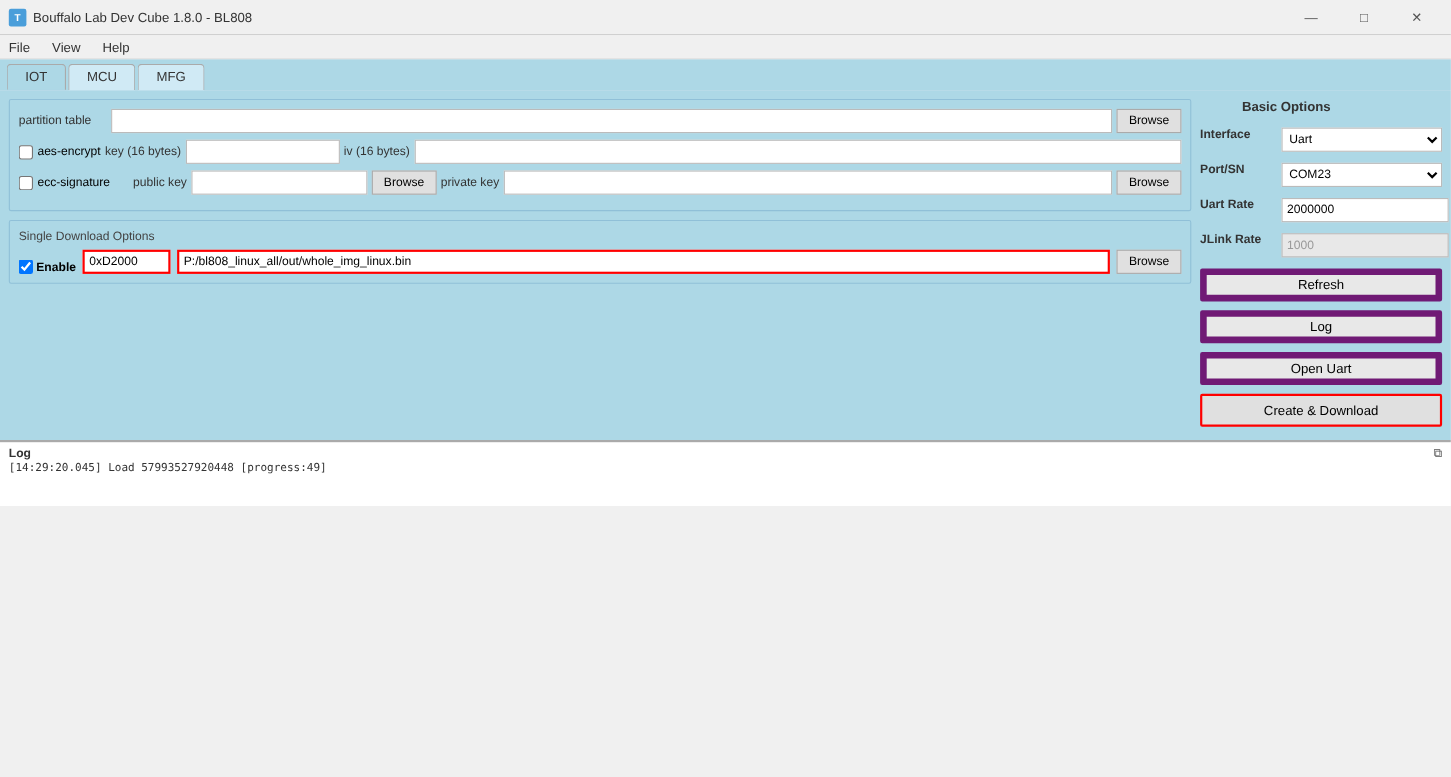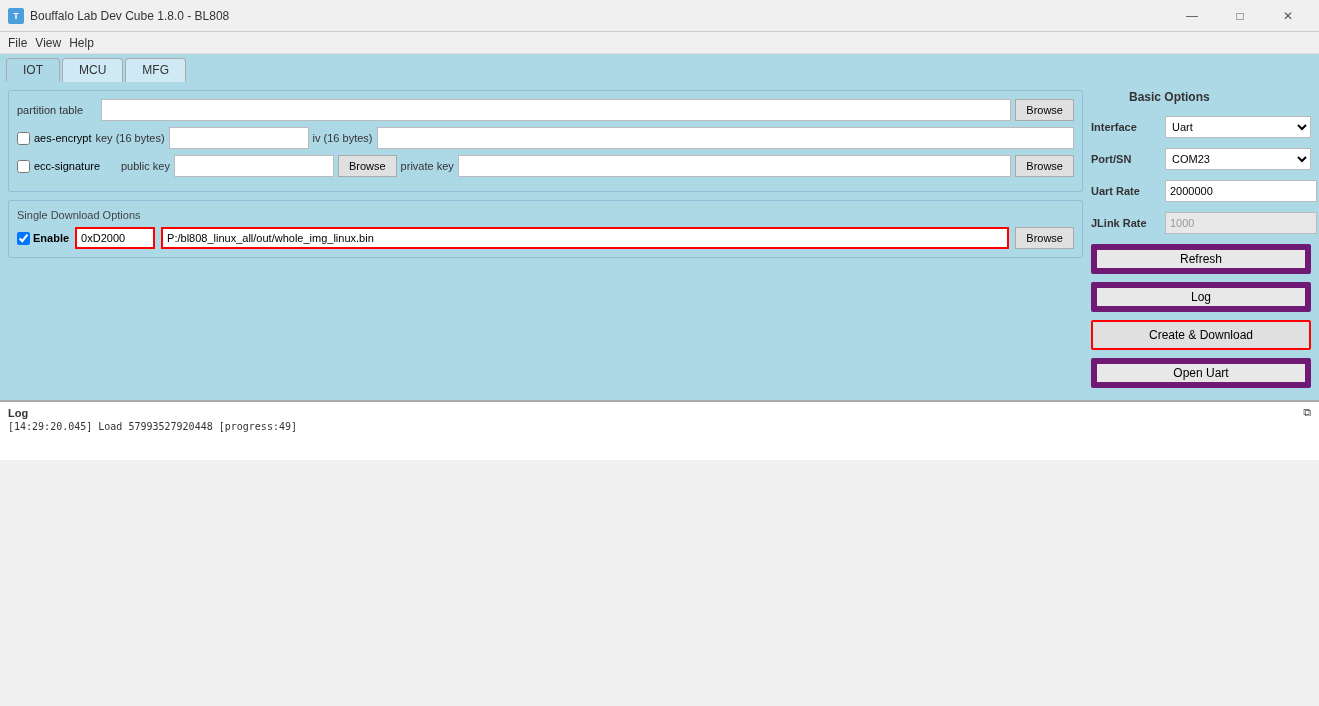--- a/index.html
+++ b/index.html
@@ -51,21 +51,21 @@
       color: #555;
       display: flex;align-items:center;justify-content:center;
     }
     .menu-bar {
       background: #f0f0f0;
       height: 22px;
       display: flex;
       align-items: center;
       padding: 0 4px;
       border-bottom: 1px solid #ddd;
-      gap: 0;
+      gap: 12px;
     }
     .menu-item {
       font-size: 12px;
       color: #333;
       cursor: pointer;
       padding: 2px 4px;
     }
     .tabs-container {
       display: flex;
       gap: 0;
@@ -160,21 +160,21 @@
       align-items: center;
       gap: 4px;
     }
     .key-label {
       font-size: 11px;
       color: #333;
       white-space: nowrap;
     }
     .single-download-row {
       display: flex;
-      align-items: center;
+      align-items: flex-end;
       gap: 6px;
     }
     .enable-check {
       display: flex;
       align-items: center;
       gap: 3px;
       font-size: 11px;
       font-weight: bold;
     }
     .addr-input {
@@ -195,21 +195,21 @@
     }
     .basic-options-title {
       font-size: 12px;
       font-weight: bold;
       color: #333;
       margin-bottom: 8px;
       padding-left: 38px;
     }
     .opt-row {
       display: flex;
-      align-items: center;
+      align-items: flex-start;
       margin-bottom: 6px;
       gap: 4px;
     }
     .opt-label {
       font-size: 11px;
       color: #333;
       font-weight: bold;
       min-width: 70px;
     }
     .opt-select {
@@ -414,22 +414,22 @@
       <input class="opt-input" type="text" value="2000000" style="">
     </div>
 
     <div class="opt-row">
       <span class="opt-label">JLink Rate</span>
       <input class="opt-input disabled" type="text" value="1000" style="background: rgb(232, 232, 232);">
     </div>
 
     <button class="action-btn">Refresh</button>
     <button class="action-btn">Log</button>
+    <button class="action-btn">Open Uart</button>
     <button class="action-btn primary">Create &amp; Download</button>
-    <button class="action-btn">Open Uart</button>
 
   </div>
 
 </div>
 
 <div class="log-section">
   <div class="log-header">
     <span class="log-title">Log</span>
     <span class="log-icon">⧉</span>
   </div>

